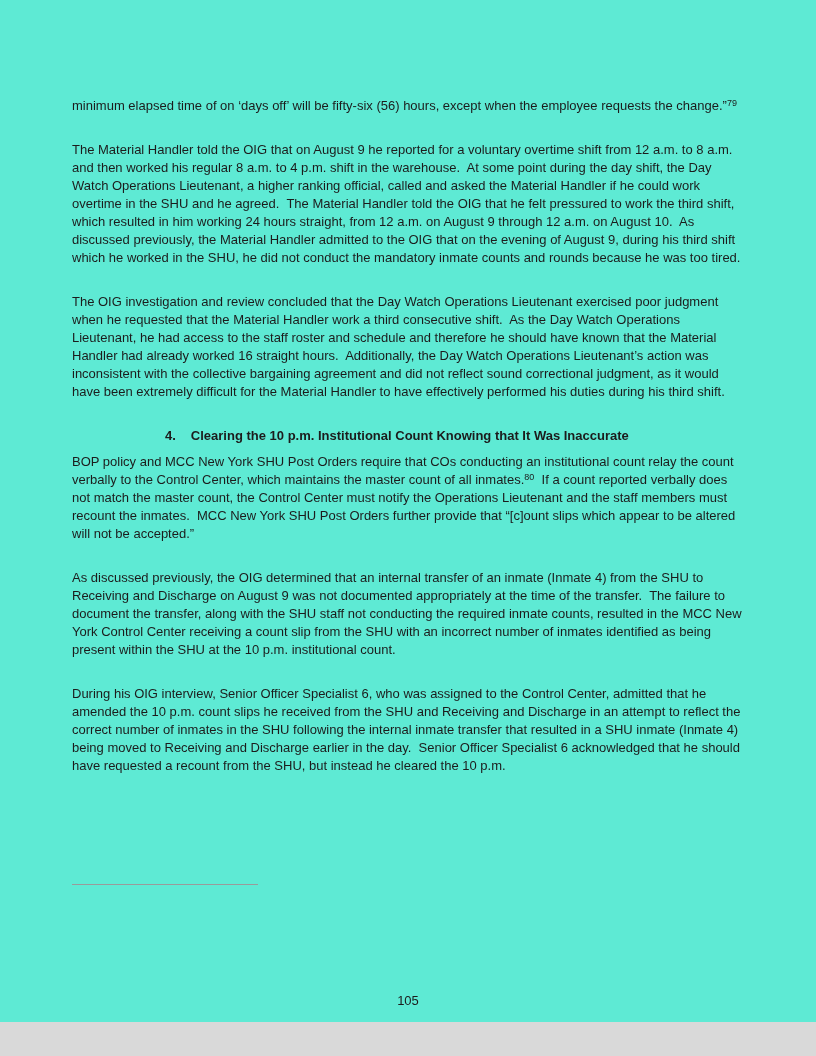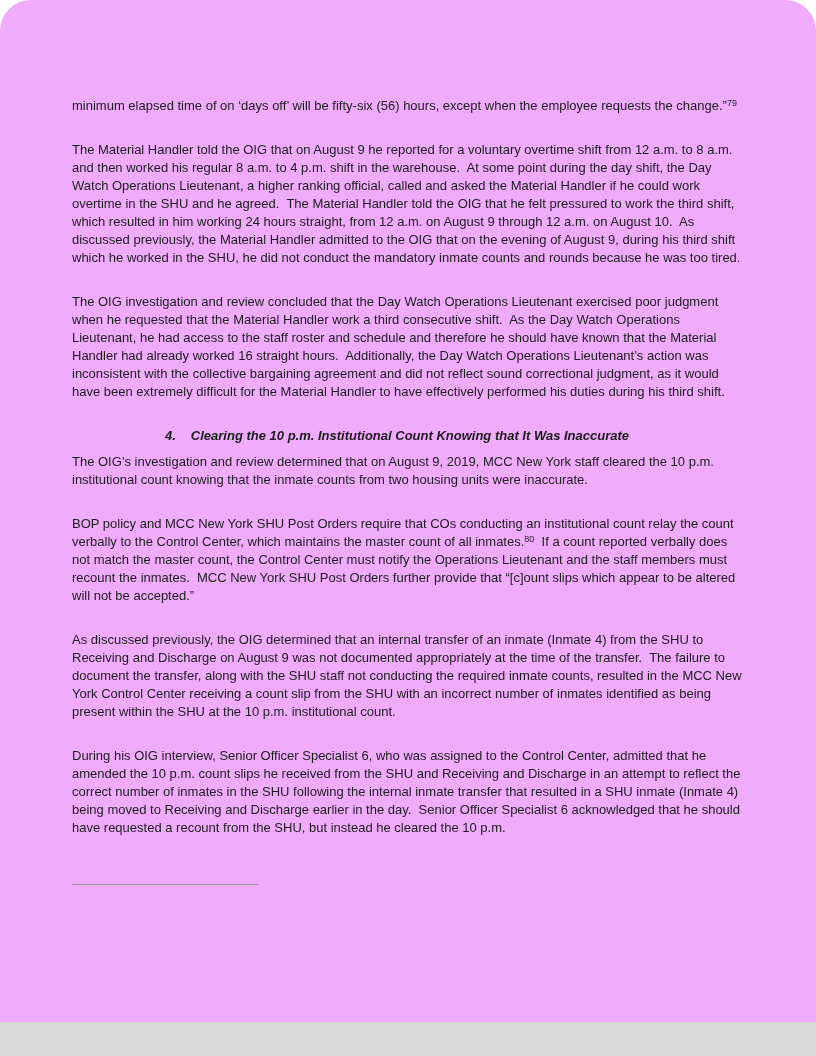--- a/index.html
+++ b/index.html
@@ -4,21 +4,21 @@
 <style>
   * { margin: 0; padding: 0; box-sizing: border-box; }
   html, body { width: 816px; height: 1056px; }
   body {
     position: relative;
     background: #ffffff;
     font-family: "Liberation Sans", "DejaVu Sans", sans-serif;
     color: #1c1c1c;
     overflow: hidden;
   }
-  .page { position: absolute; inset: 0; background: #f0abfc; border-radius: 31px; }
+  .page { position: absolute; inset: 0; background: #5eead4; }
 
   .content {
     position: absolute;
     left: 72px;
     top: 97px;
     width: 670px;
     font-size: 13px;
     line-height: 18px;
   }
   p.body-para {
@@ -31,21 +31,20 @@
     line-height: 0;
     vertical-align: baseline;
     position: relative;
     top: -4.5px;
     white-space: normal;
   }
   .section-heading {
     margin-left: 93px;
     margin-bottom: 8px;
     font-weight: bold;
-    font-style: italic;
     font-size: 13px;
   }
   .section-heading .h-num { margin-right: 15px; }
 
   .footnote-area {
     position: absolute;
     left: 72px;
     top: 884px;
     width: 672px;
     font-size: 12px;
@@ -86,30 +85,30 @@
   <div class="content">
 
     <p class="body-para"><span>minimum elapsed time of on ‘days off’ will be fifty-six (56) hours, except when the employee requests the change.”</span><sup class="fn-ref">79</sup></p>
 
     <p class="body-para">The Material Handler told the OIG that on August 9 he reported for a voluntary overtime shift from 12 a.m. to 8 a.m. and then worked his regular 8 a.m. to 4 p.m. shift in the warehouse.  At some point during the day shift, the Day Watch Operations Lieutenant, a higher ranking official, called and asked the Material Handler if he could work overtime in the SHU and he agreed.  The Material Handler told the OIG that he felt pressured to work the third shift, which resulted in him working 24 hours straight, from 12 a.m. on August 9 through 12 a.m. on August 10.  As discussed previously, the Material Handler admitted to the OIG that on the evening of August 9, during his third shift which he worked in the SHU, he did not conduct the mandatory inmate counts and rounds because he was too tired.</p>
 
     <p class="body-para">The OIG investigation and review concluded that the Day Watch Operations Lieutenant exercised poor judgment when he requested that the Material Handler work a third consecutive shift.  As the Day Watch Operations Lieutenant, he had access to the staff roster and schedule and therefore he should have known that the Material Handler had already worked 16 straight hours.  Additionally, the Day Watch Operations Lieutenant’s action was inconsistent with the collective bargaining agreement and did not reflect sound correctional judgment, as it would have been extremely difficult for the Material Handler to have effectively performed his duties during his third shift.</p>
 
     <div class="section-heading"><span class="h-num">4.</span><span>Clearing the 10 p.m. Institutional Count Knowing that It Was Inaccurate</span></div>
 
-    <p class="body-para">The OIG’s investigation and review determined that on August 9, 2019, MCC New York staff cleared the 10 p.m. institutional count knowing that the inmate counts from two housing units were inaccurate.</p>
 
     <p class="body-para"><span>BOP policy and MCC New York SHU Post Orders require that COs conducting an institutional count relay the count verbally to the Control Center, which maintains the master count of all inmates.</span><sup class="fn-ref">80</sup><span>  If a count reported verbally does not match the master count, the Control Center must notify the Operations Lieutenant and the staff members must recount the inmates.  MCC New York SHU Post Orders further provide that “[c]ount slips which appear to be altered will not be accepted.”</span></p>
 
     <p class="body-para">As discussed previously, the OIG determined that an internal transfer of an inmate (Inmate 4) from the SHU to Receiving and Discharge on August 9 was not documented appropriately at the time of the transfer.  The failure to document the transfer, along with the SHU staff not conducting the required inmate counts, resulted in the MCC New York Control Center receiving a count slip from the SHU with an incorrect number of inmates identified as being present within the SHU at the 10 p.m. institutional count.</p>
 
     <p class="body-para">During his OIG interview, Senior Officer Specialist 6, who was assigned to the Control Center, admitted that he amended the 10 p.m. count slips he received from the SHU and Receiving and Discharge in an attempt to reflect the correct number of inmates in the SHU following the internal inmate transfer that resulted in a SHU inmate (Inmate 4) being moved to Receiving and Discharge earlier in the day.  Senior Officer Specialist 6 acknowledged that he should have requested a recount from the SHU, but instead he cleared the 10 p.m.</p>
 
   </div>
 
   <div class="footnote-area">
     <div class="fn-divider"></div>
   </div>
 
+  <div class="page-number">105</div>
 
   <div class="bottom-band"></div>
 
 </div>
 
 </body></html>

